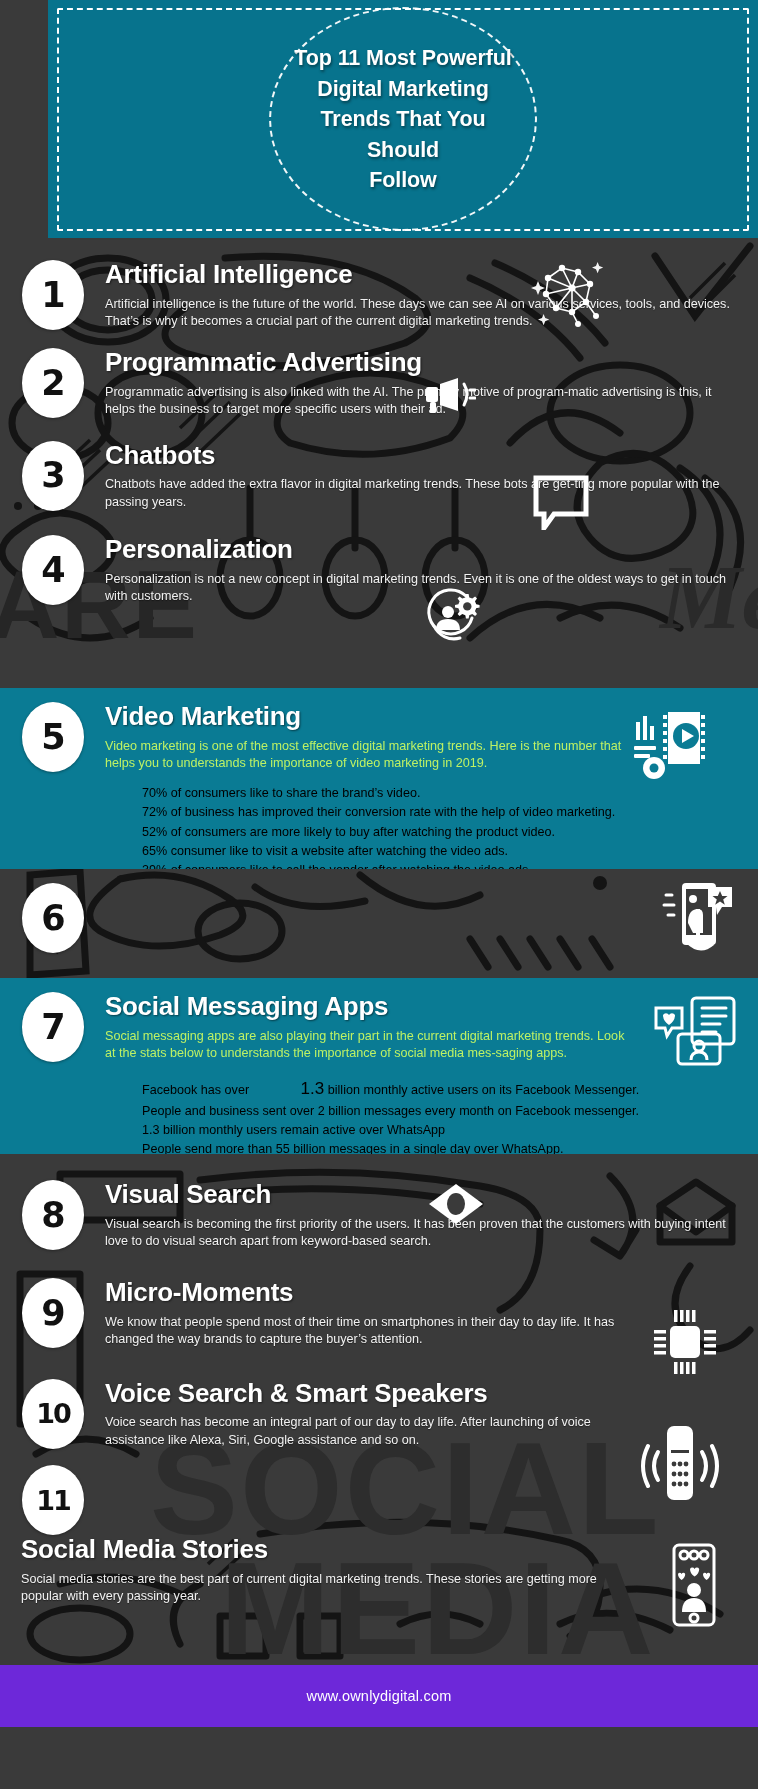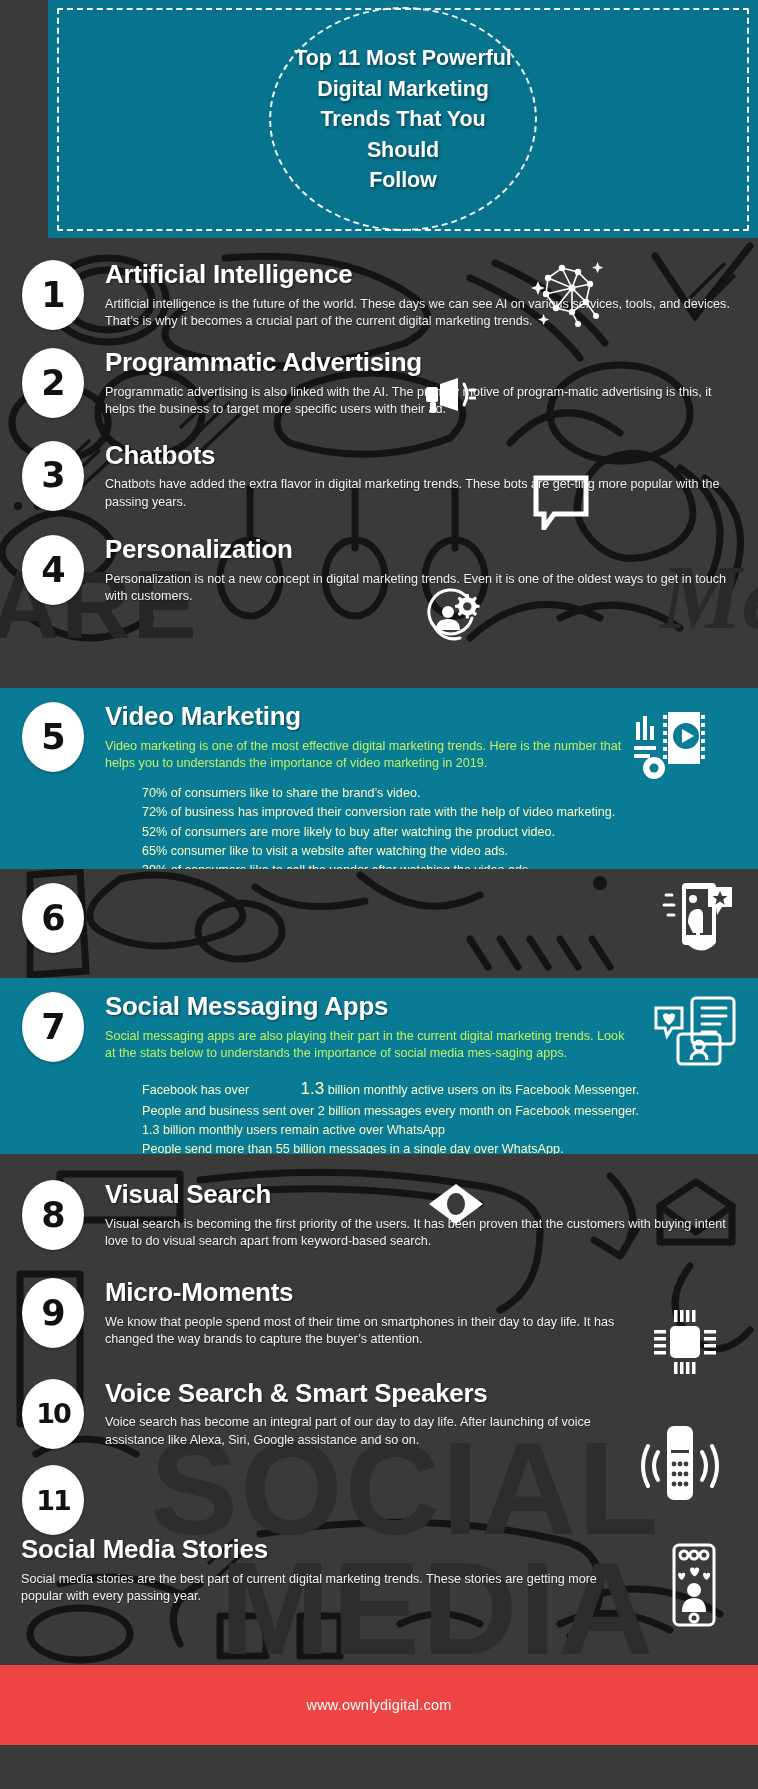--- a/index.html
+++ b/index.html
@@ -117,38 +117,38 @@
     color:#f2f2f2;
     font-size:12.6px;
     line-height:1.38;
     margin-top:7px;
     text-shadow:0 1px 1px rgba(0,0,0,.45);
   }
   .teal .p { color:#bef264; text-shadow:none; }
   .stats {
     margin-top:12px;
     padding-left:58px;
-    color:#fef9c3;
+    color:#000000;
     font-size:12.6px;
     line-height:1.52;
   }
   .stats .big { font-size:17px;margin-left:48px; }
 
   
   .icon {
     position:absolute;
     z-index:4;
     pointer-events:none;
   }
   .icon svg { display:block; }
 
   
   .footer {
-    height:80px;
-    background:#ef4444;
+    height:62px;
+    background:#6d28d9;
     display:flex;
     align-items:center;
     justify-content:center;
   }
   .footer-url {
     color:#ffffff;
     font-size:14.5px;
     letter-spacing:.2px;
   }
 </style>

